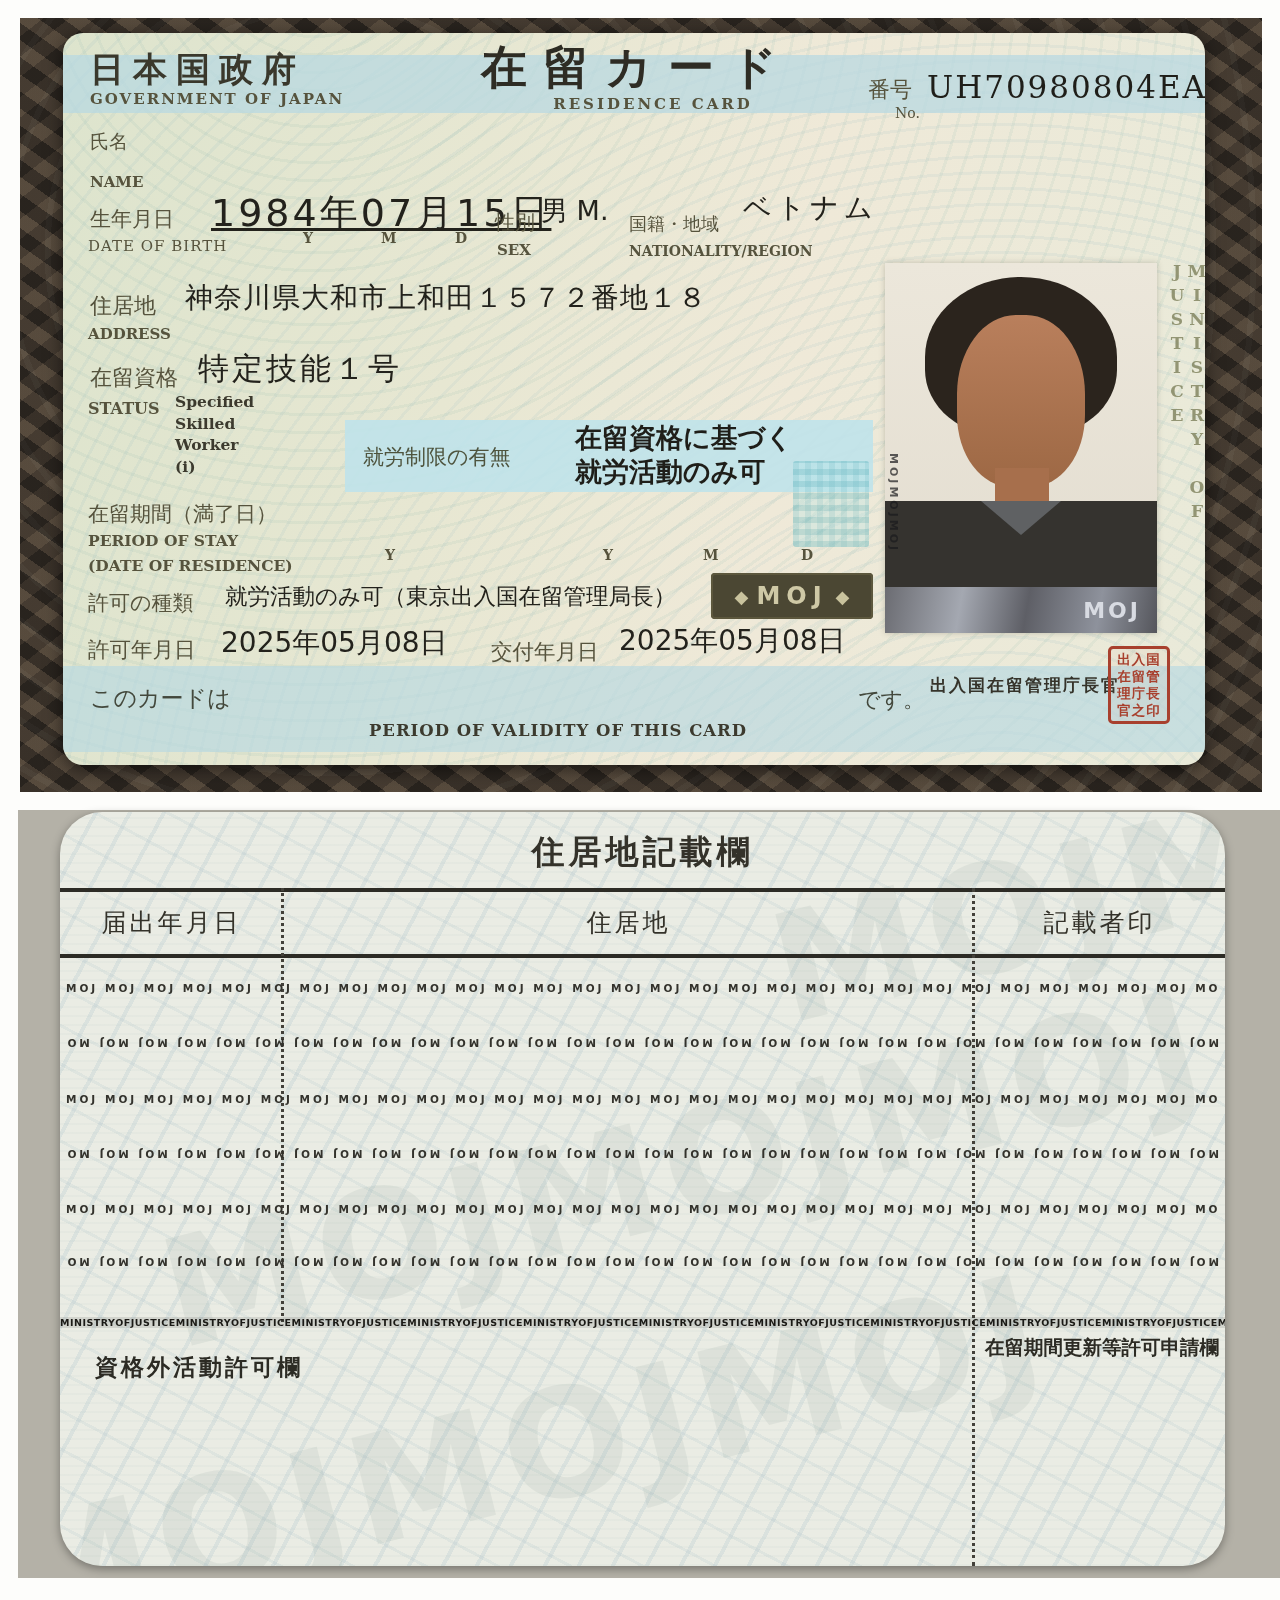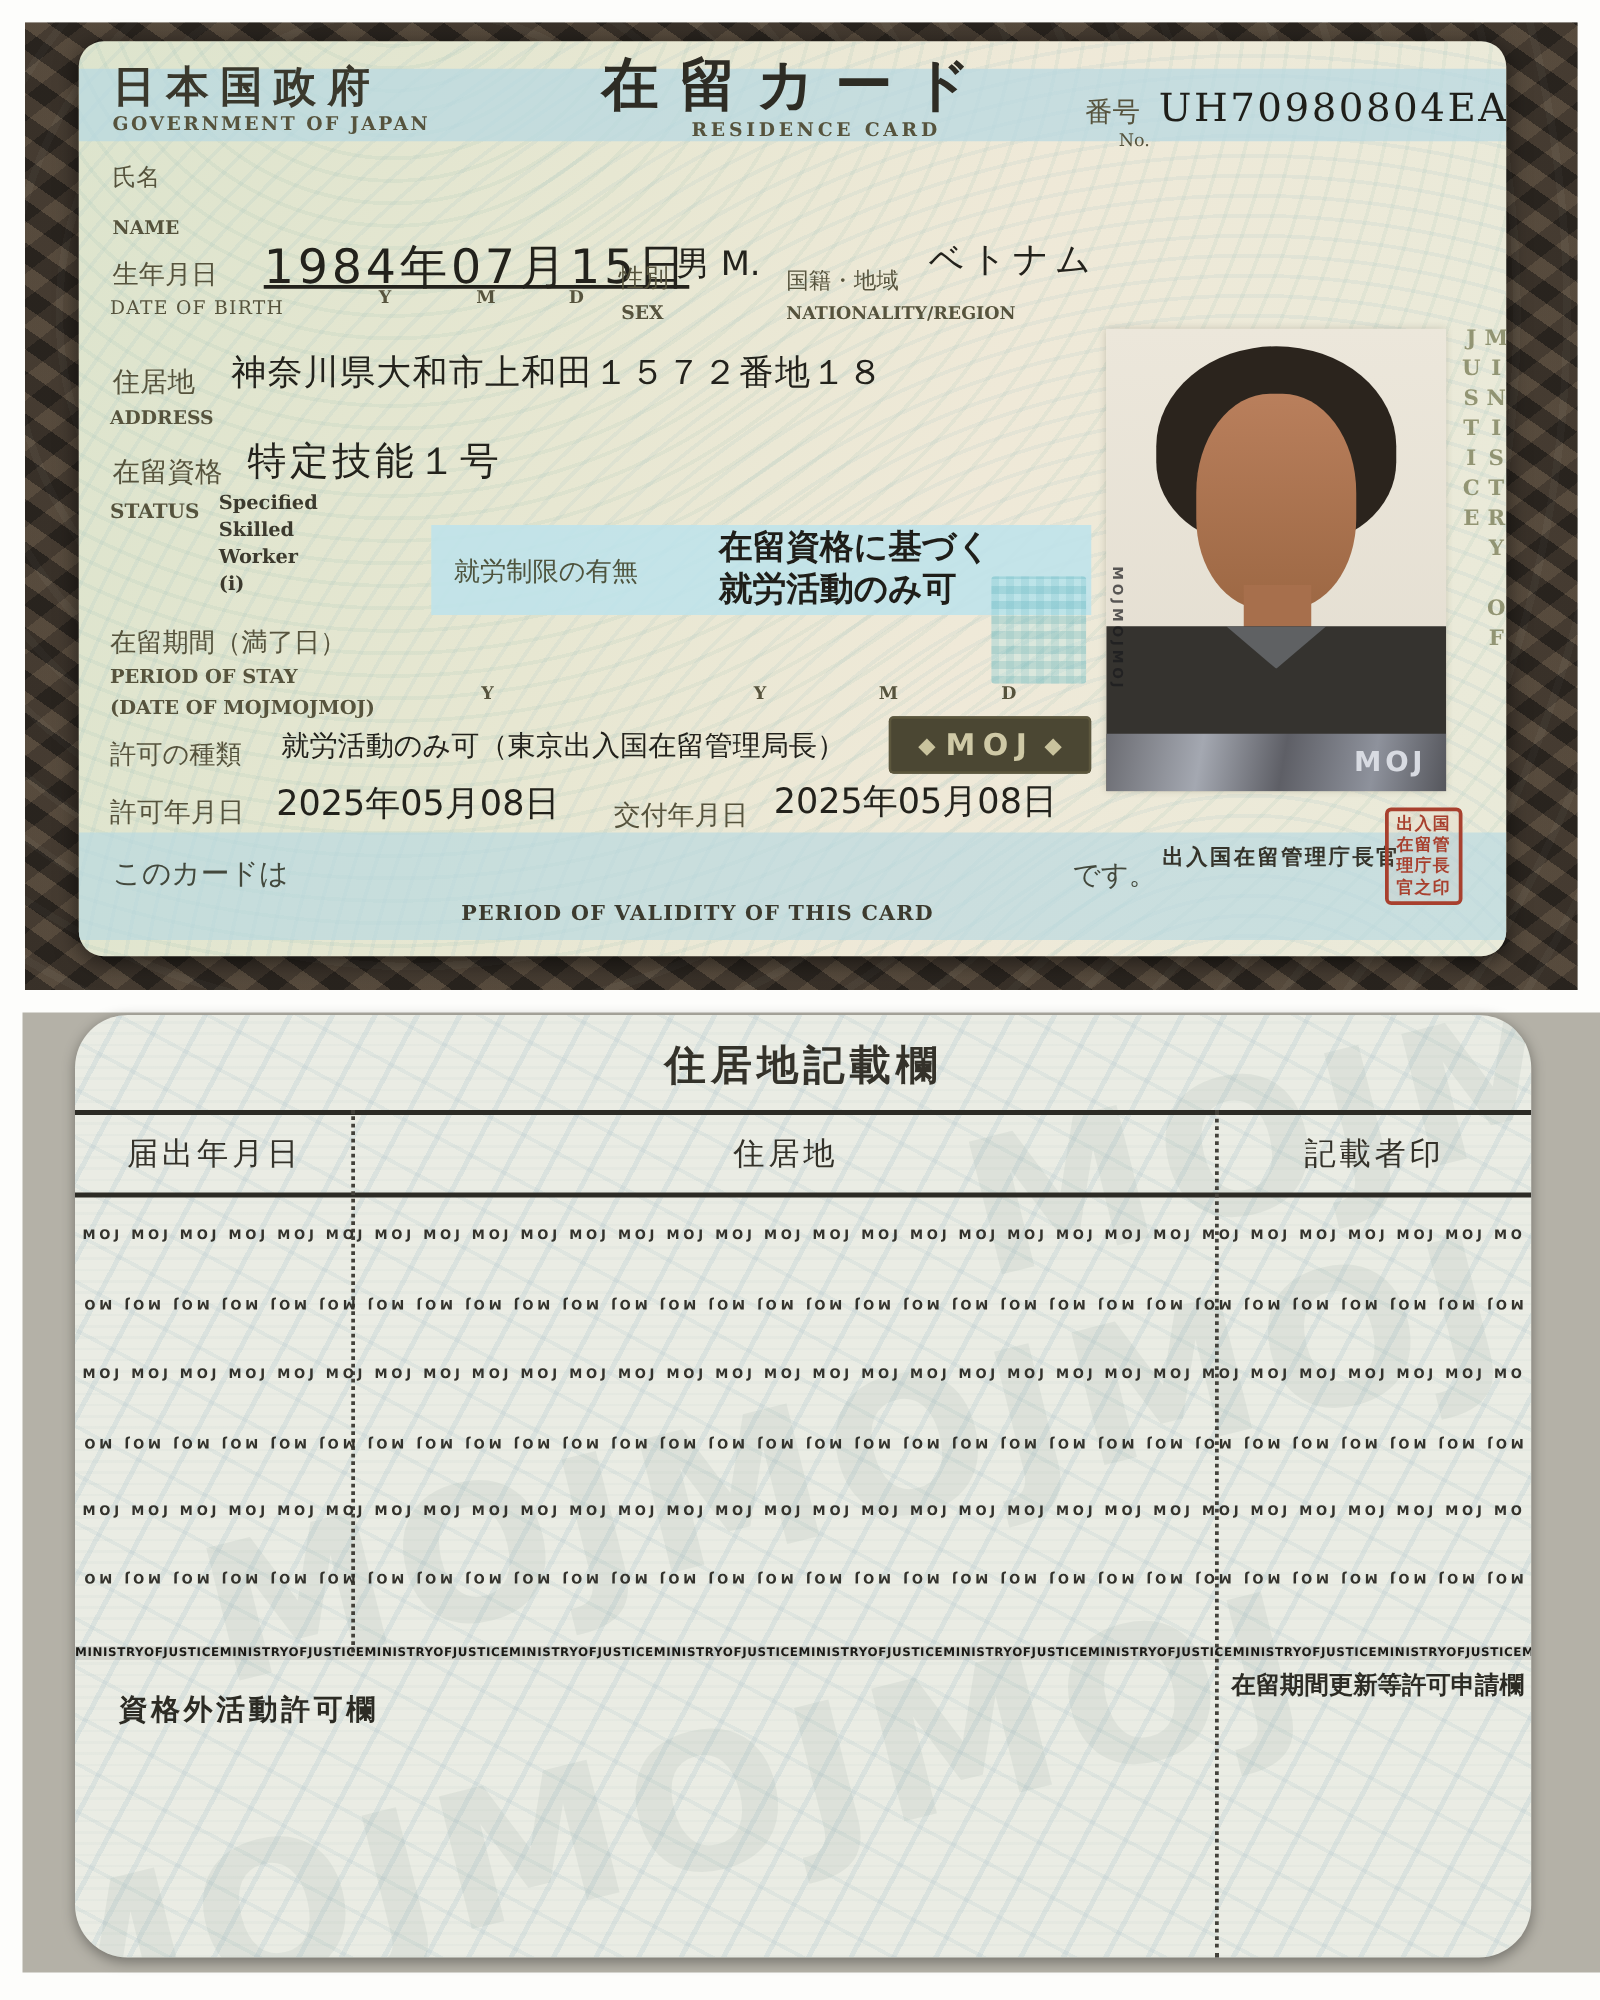--- a/index.html
+++ b/index.html
@@ -191,21 +191,21 @@
 
     <div class="abs blue-box"></div>
     <div class="abs f-worklab">就労制限の有無</div>
     <div class="abs f-workval">
       <div>在留資格に基づく</div>
       <div>就労活動のみ可</div>
     </div>
 
     <div class="abs f-perlab olive">在留期間（満了日）</div>
     <div class="abs f-peren1 serif olive">PERIOD OF STAY</div>
-    <div class="abs f-peren2 serif olive">(DATE OF MOJMOJMOJ)</div>
+    <div class="abs f-peren2 serif olive">(DATE OF RESIDENCE)</div>
     <span class="ymd f-per-y1">Y</span>
     <span class="ymd f-per-y2">Y</span>
     <span class="ymd f-per-m">M</span>
     <span class="ymd f-per-d">D</span>
 
     <div class="abs f-permlab olive">許可の種類</div>
     <div class="abs f-permval">就労活動のみ可（東京出入国在留管理局長）</div>
     <div class="abs moj-badge">
       <span class="dia">◆</span>
       <span class="txt">MOJ</span>

